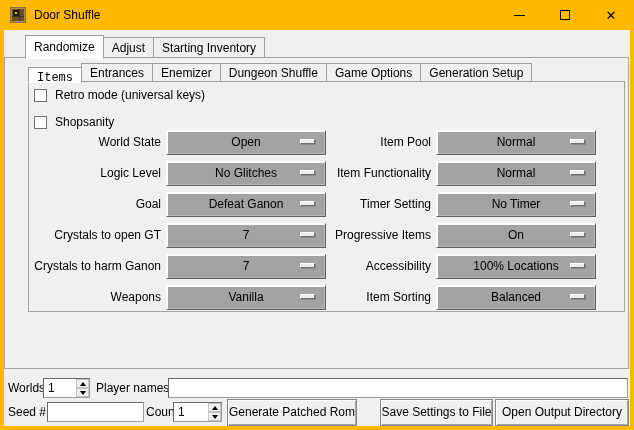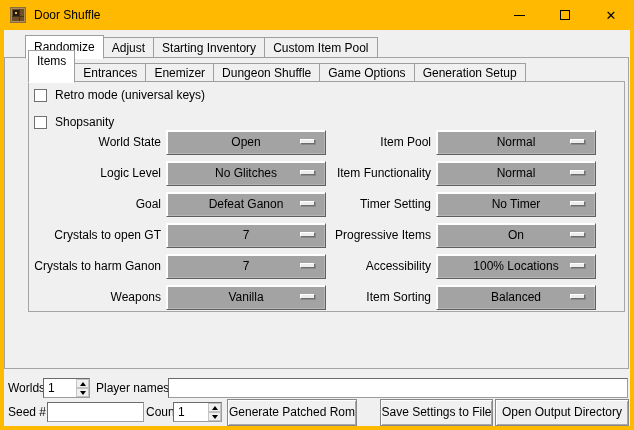--- a/index.html
+++ b/index.html
@@ -44,21 +44,21 @@
   .tab.active {
     background:#fff;
     height:24px; line-height:22px;
     border-bottom:1px solid #fff;
     margin-bottom:-1px;
     z-index:4;
   }
   .tabs-outer { left:1px; top:3px; height:25px;padding-left:20px; }
   .tabs-inner { left:24px; top:30px; height:22px; }
   .tabs-inner .tab { height:19px; line-height:18px; }
-  .tabs-inner .tab.active { height:33px; line-height:20px; }
+  .tabs-inner .tab.active { height:16px; line-height:20px;font-family:Liberation Mono, monospace; }
 
   .outer-panel {
     position:absolute; left:0; top:27px;
     width:625px; height:312px;
     border:1px solid #a5a5a5;
     background:#f0f0f0;
     z-index:1;
   }
   .inner-panel {
     position:absolute; left:24px; top:51px;
@@ -159,21 +159,20 @@
     </div>
   </div>
 </div>
 
 <div class="window-body">
 
   <div class="tab-row tabs-outer">
     <div class="tab active">Randomize</div>
     <div class="tab">Adjust</div>
     <div class="tab">Starting Inventory</div>
-    <div class="tab">Custom Item Pool</div>
   </div>
 
   <div class="outer-panel"></div>
 
   <div class="tab-row tabs-inner">
     <div class="tab active">Items</div>
     <div class="tab">Entrances</div>
     <div class="tab">Enemizer</div>
     <div class="tab">Dungeon Shuffle</div>
     <div class="tab">Game Options</div>

